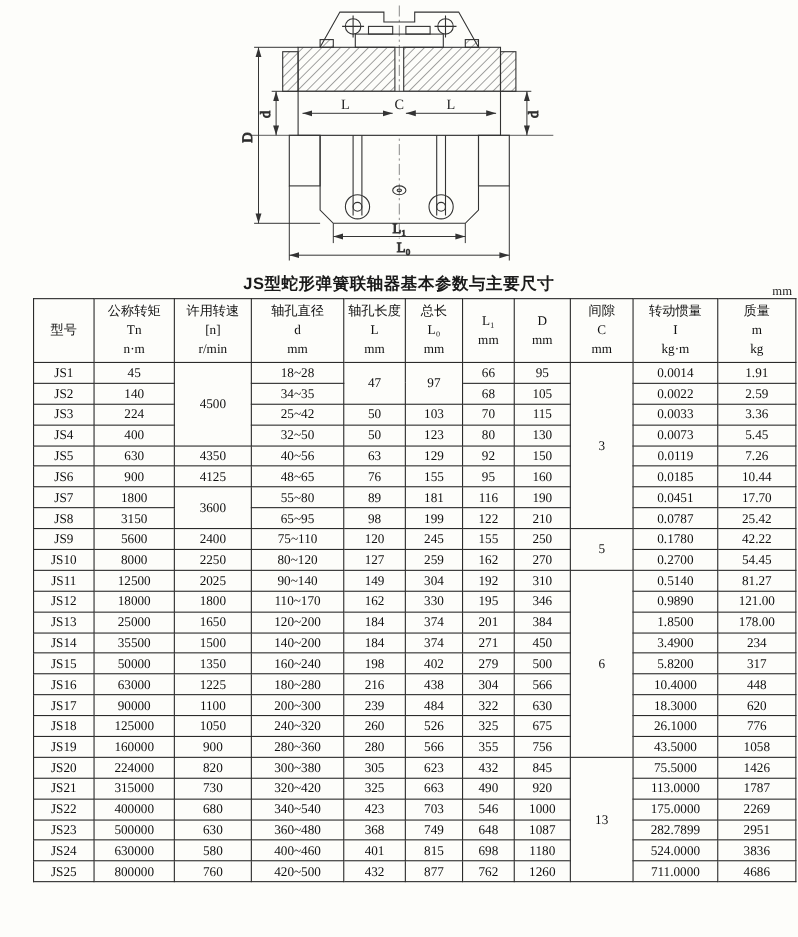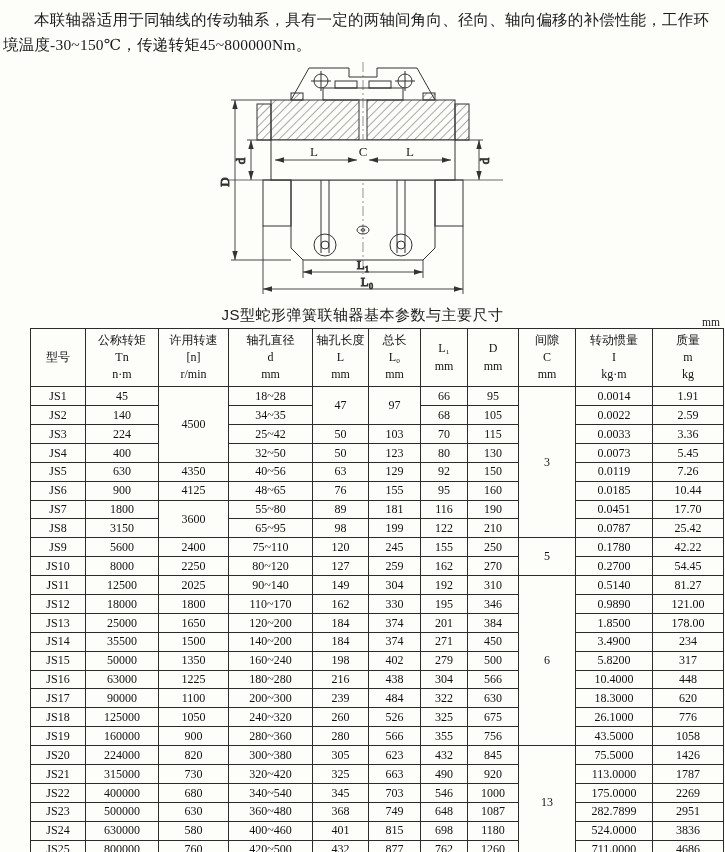--- a/index.html
+++ b/index.html
@@ -27,21 +27,21 @@
     margin-top:3px;
   }
   .figure svg{display:block;}
   .dimtext{font-family:"Liberation Serif","DejaVu Serif",serif;font-size:13px;fill:#222;}
 
   
   .title-row{position:relative;height:22px;margin-top:1px;}
   .table-title{
     text-align:center;
     font-family:"Liberation Sans","DejaVu Sans",sans-serif;
-    font-weight:normal;font-size:15px;letter-spacing:.5px;margin-top:12px;
+    font-weight:bold;font-size:15px;letter-spacing:.5px;margin-top:12px;
   }
   .unit-label{
     position:absolute;right:5px;bottom:0;
     font-size:11.5px;font-family:"Liberation Serif","DejaVu Serif",serif;
   }
 
   
   table.spec{
     border-collapse:collapse;
     table-layout:fixed;
@@ -58,21 +58,20 @@
     color:#111;
   }
   table.spec th{height:57px;line-height:1.45;font-size:12px;}
   table.spec td{height:17.9px;line-height:1.05;}
 </style>
 </head>
 <body>
 
 <div class="page">
 
-  <p class="intro">本联轴器适用于同轴线的传动轴系，具有一定的两轴间角向、径向、轴向偏移的补偿性能，工作环境温度-30~150℃，传递转矩45~800000Nm。</p>
 
   <div class="figure">
     <svg width="384" height="234" viewBox="0 0 384 234">
       <defs>
         <pattern id="hatch" width="6" height="6" patternUnits="userSpaceOnUse" patternTransform="rotate(45)">
           <line x1="0" y1="0" x2="0" y2="6" stroke="#555" stroke-width="1"></line>
         </pattern>
         <marker id="arr" markerWidth="11" markerHeight="8" refX="10" refY="4" orient="auto-start-reverse">
           <path d="M0,1 L10,4 L0,7 Z" fill="#333"></path>
         </marker>
@@ -467,21 +466,21 @@
           <td>490</td>
           <td>920</td>
           <td>113.0000</td>
           <td>1787</td>
         </tr>
         <tr>
           <td>JS22</td>
           <td>400000</td>
           <td>680</td>
           <td>340~540</td>
-          <td>345</td>
+          <td>423</td>
           <td>703</td>
           <td>546</td>
           <td>1000</td>
           <td>175.0000</td>
           <td>2269</td>
         </tr>
         <tr>
           <td>JS23</td>
           <td>500000</td>
           <td>630</td>

